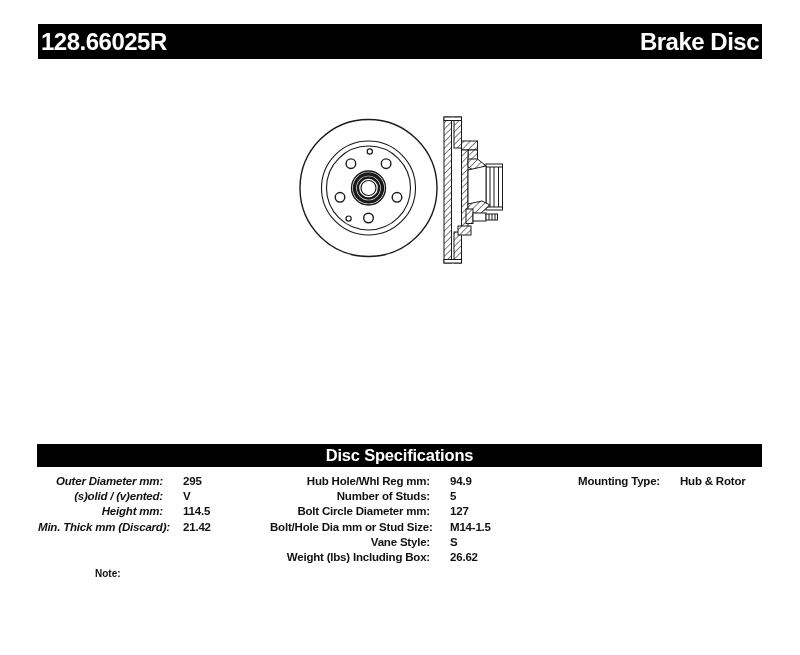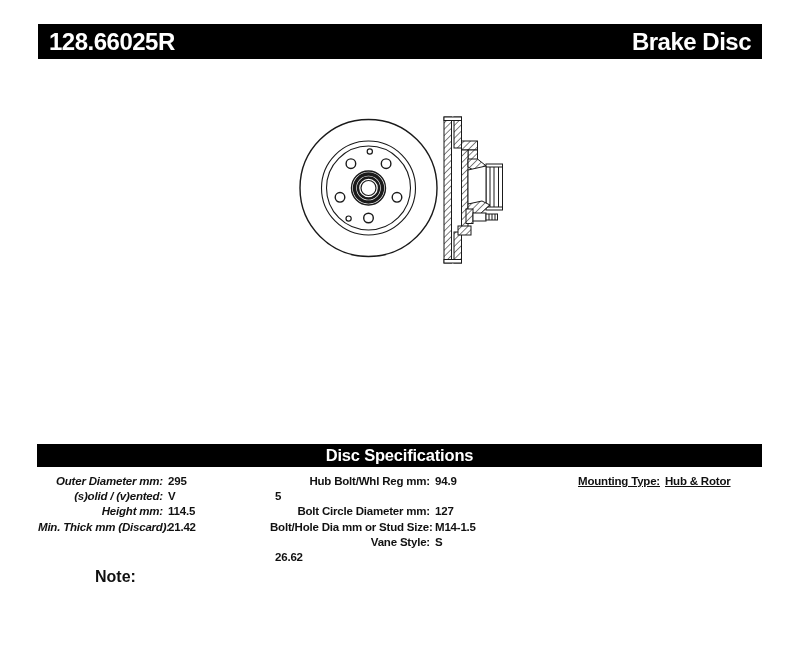--- a/index.html
+++ b/index.html
@@ -6,39 +6,39 @@
   .page{
     position:relative;width:800px;height:655px;background:#ffffff;overflow:hidden;
     font-family:"Liberation Sans",sans-serif;color:#111;
   }
   .bar{
     position:absolute;background:#000;color:#fff;font-weight:bold;box-sizing:border-box;
   }
   .bar.top{
     left:38px;top:24px;width:724px;height:35px;
     display:flex;justify-content:space-between;align-items:center;
-    padding:0 11px;font-size:24px;letter-spacing:-0.5px;
+    padding:0 3px;font-size:24px;letter-spacing:-0.5px;
   }
   .bar.section{
     left:37px;top:444px;width:725px;height:23px;
     text-align:center;font-size:16.5px;line-height:23px;letter-spacing:-0.2px;
   }
   .drawing-svg{position:absolute;left:0;top:0;}
   .spec-col{position:absolute;top:474px;}
   .spec-row{
     display:flex;align-items:baseline;height:15.2px;line-height:15.2px;
     font-weight:bold;font-size:11.5px;letter-spacing:-0.2px;white-space:nowrap;
   }
   .spec-label{text-align:right;}
-  .spec-value{margin-left:5px;}
+  .spec-value{margin-left:20px;}
   .col-left{left:38px;}  .col-left  .spec-label{width:125px;font-style:italic;}
   .col-mid{left:270px;}  .col-mid   .spec-label{width:160px;}
-  .col-right{left:535px;text-decoration:underline;}.col-right .spec-label{width:125px;}
+  .col-right{left:535px;}.col-right .spec-label{width:125px;}
   .note{
-    position:absolute;left:95px;top:568px;font-weight:bold;font-size:16px;
+    position:absolute;left:95px;top:568px;font-weight:bold;font-size:10px;
   }
 </style>
 </head>
 <body>
 
 <div class="page">
 
   <div class="bar top">
     <span>128.66025R</span>
     <span>Brake Disc</span>
@@ -125,39 +125,41 @@
       <span class="spec-value">114.5</span>
     </div>
     <div class="spec-row">
       <span class="spec-label">Min. Thick mm (Discard):</span>
       <span class="spec-value">21.42</span>
     </div>
   </div>
 
   <div class="spec-col col-mid">
     <div class="spec-row">
-      <span class="spec-label">Hub Bolt/Whl Reg mm:</span>
+      <span class="spec-label">Hub Hole/Whl Reg mm:</span>
       <span class="spec-value">94.9</span>
     </div>
     <div class="spec-row">
+      <span class="spec-label">Number of Studs:</span>
       <span class="spec-value">5</span>
     </div>
     <div class="spec-row">
       <span class="spec-label">Bolt Circle Diameter mm:</span>
       <span class="spec-value">127</span>
     </div>
     <div class="spec-row">
       <span class="spec-label">Bolt/Hole Dia mm or Stud Size:</span>
       <span class="spec-value">M14-1.5</span>
     </div>
     <div class="spec-row">
       <span class="spec-label">Vane Style:</span>
       <span class="spec-value">S</span>
     </div>
     <div class="spec-row">
+      <span class="spec-label">Weight (lbs) Including Box:</span>
       <span class="spec-value">26.62</span>
     </div>
   </div>
 
   <div class="spec-col col-right">
     <div class="spec-row">
       <span class="spec-label">Mounting Type:</span>
       <span class="spec-value">Hub &amp; Rotor</span>
     </div>
   </div>

